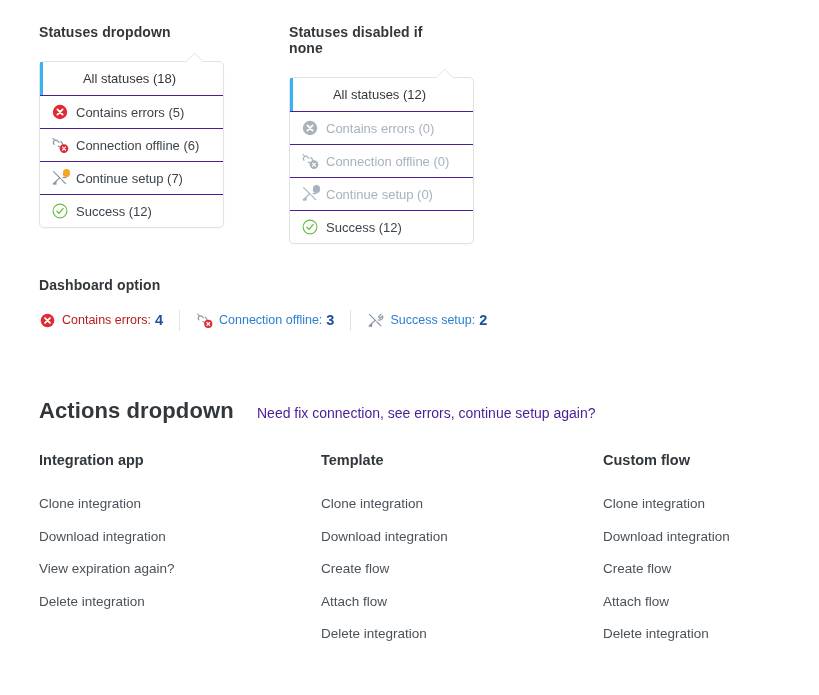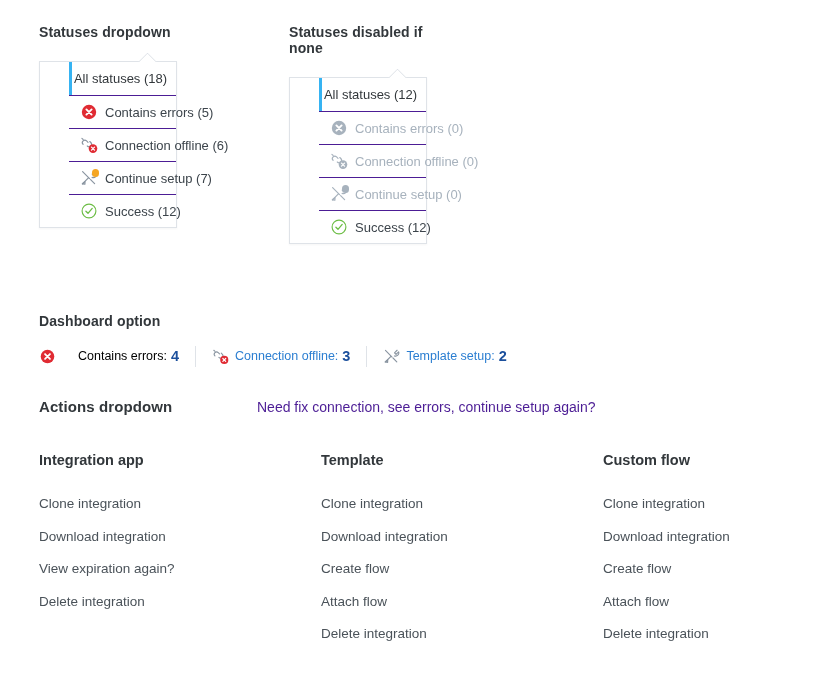--- a/index.html
+++ b/index.html
@@ -16,21 +16,21 @@
   }
 
   
   .section-title {
     font-size: 14px;
     font-weight: bold;
     color: #32373b;
     letter-spacing: 0.1px;
   }
   .big-title {
-    font-size: 15px;
+    font-size: 22px;
     font-weight: bold;
     color: #32373b;
     letter-spacing: 0.1px;
   }
   .col-title {
     font-size: 14.5px;
     font-weight: bold;
     color: #32373b;
   }
 
@@ -42,24 +42,23 @@
     display: flex;
     gap: 80px;
   }
   .panel-block { width: 170px; }
   .panel-block .section-title { display: block; margin-bottom: 21px; }
 
   .dropdown {
     position: relative;
     background: #ffffff;
     border: 1px solid #dfe3e8;
-    border-radius: 0;
+    border-radius: 5px;
     box-shadow: 0 1px 2px rgba(0,0,0,0.04);
-    width: 138px;
-    padding-left: 29px;
+    width: 185px;
   }
   
   .dropdown .notch,
   .dropdown .notch-fill {
     position: absolute;
     width: 13px; height: 13px;
     background: #ffffff;
     transform: rotate(45deg);
   }
   .dropdown .notch {
@@ -116,21 +115,21 @@
     border-radius: 50%;
   }
 
   
   .dashboard {
     position: absolute;
     left: 39px;
     top: 277px;
     width: 740px;
   }
-  .dashboard .section-title { display: block; margin-bottom: 17px; margin-top: 36px; }
+  .dashboard .section-title { display: block; margin-bottom: 17px; }
   .dash-row { display: flex; align-items: center; }
   .dash-item {
     display: flex;
     align-items: center;
     cursor: pointer;
   }
   .dash-item .ic { width: 17px; height: 17px; margin-right: 6px; position: relative; }
   .dash-item .ic svg { width: 17px; height: 17px; }
   .dash-label {
     font-size: 12.5px;
@@ -317,21 +316,21 @@
 <div class="dashboard">
   <span class="section-title">Dashboard option</span>
   <div class="dash-row" id="dash-row">
       <div class="dash-item">
         <span class="ic">
           <svg viewBox="0 0 18 18">
             <circle cx="9" cy="9" r="7.2" fill="#e02b33"></circle>
             <path d="M6.4 6.4 L11.6 11.6 M11.6 6.4 L6.4 11.6" stroke="#ffffff" stroke-width="1.9" stroke-linecap="round"></path>
           </svg>
         </span>
-        <span class="dash-label" style="color: #000000; margin-left: 16px;">Contains errors:</span>
+        <span class="dash-label" style="color: #b91c1c;">Contains errors:</span>
         <span class="dash-count" style="color: rgb(27, 79, 156);">4</span>
       </div>
       <div class="dash-sep"></div>
       <div class="dash-item">
         <span class="ic">
           <svg viewBox="0 0 18 18">
             <g fill="none" stroke="#8a95a1" stroke-width="1.15" stroke-linecap="round">
               <path d="M3.1 8.4 a2.5 2.5 0 0 1 0-3.5 a2.5 2.5 0 0 1 3.5 0 l1.4 1.4"></path>
               <path d="M7.3 10.0 a2.5 2.5 0 0 0 3.5 0 a2.5 2.5 0 0 0 0-3.5 l-1.0-1.0"></path>
               <path d="M1.9 2.4 L3.2 3.5"></path>
@@ -349,21 +348,21 @@
           <svg viewBox="0 0 18 18">
             <g fill="none" stroke="#8a95a1" stroke-width="1.2" stroke-linecap="round" stroke-linejoin="round">
               <path d="M2.6 2.6 L9.6 9.6"></path>
               <path d="M10.6 10.6 L14.6 14.6"></path>
               <path d="M2.4 14.8 L8.4 8.8"></path>
               <path d="M2.4 14.8 L4.9 15.2 L5.0 12.6 Z"></path>
               <path d="M14.9 2.4 L12.2 5.1 l1.6 1.6 2.7-2.7 a3.4 3.4 0 0 1-4.4 4.4"></path>
             </g>
           </svg>
         </span>
-        <span class="dash-label" style="color: rgb(43, 126, 209);">Template setup:</span>
+        <span class="dash-label" style="color: rgb(43, 126, 209);">Success setup:</span>
         <span class="dash-count" style="color: rgb(27, 79, 156);">2</span>
       </div>
     </div>
 </div>
 
 <div class="actions-head">
   <span class="big-title">Actions dropdown</span>
   <span class="actions-question">Need fix connection, see errors, continue setup again?</span>
 </div>
 

